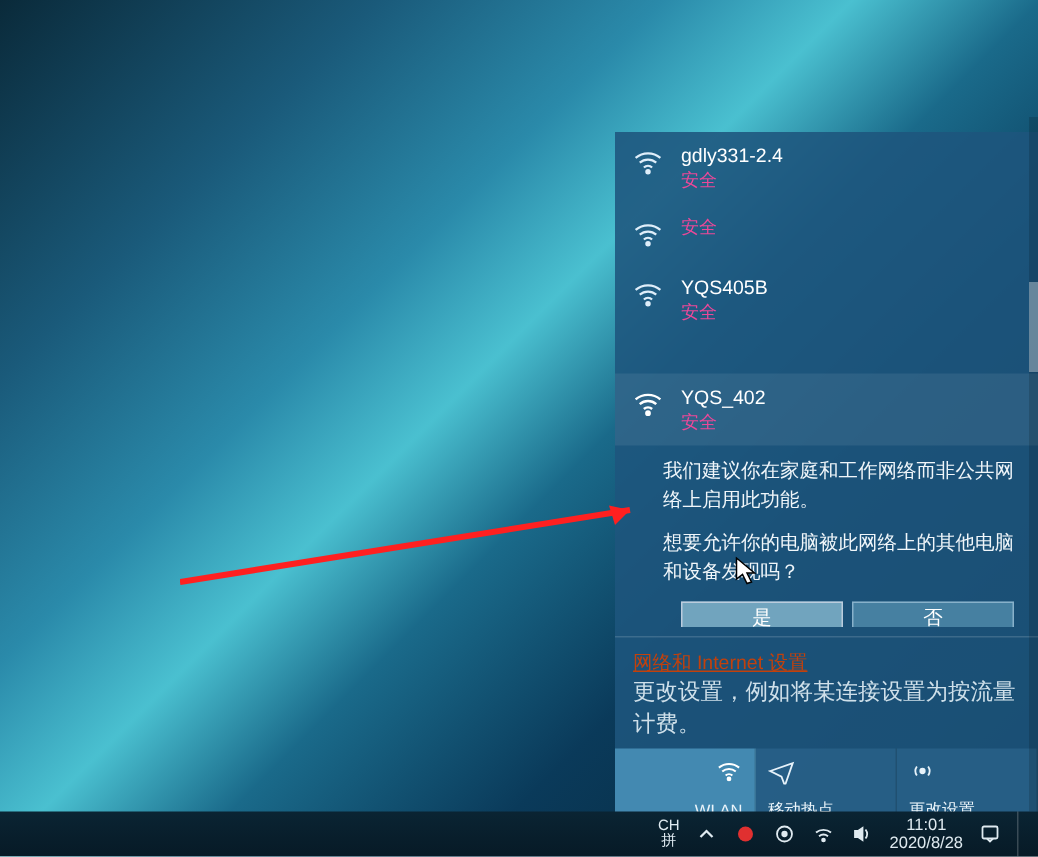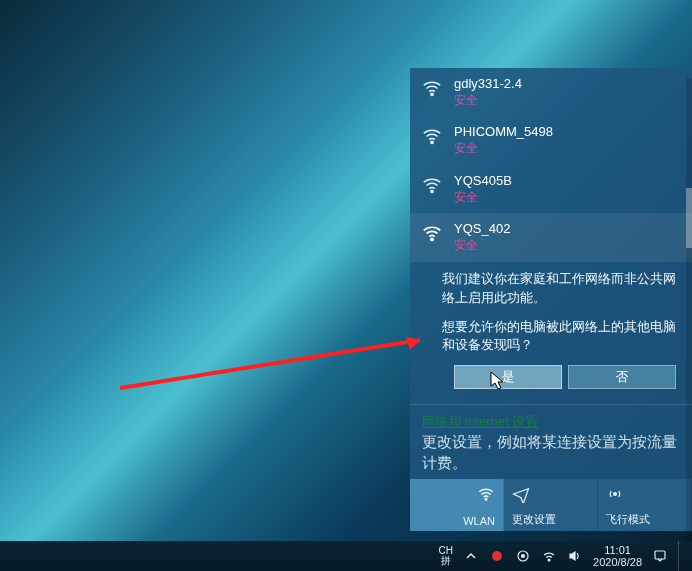--- a/index.html
+++ b/index.html
@@ -3,39 +3,40 @@
 <meta charset="utf-8">
 <style>
   * { margin: 0; padding: 0; box-sizing: border-box; }
   html, body { width: 692px; height: 571px; overflow: hidden; font-family: "Microsoft YaHei", "Segoe UI", sans-serif; }
   body {
     background: linear-gradient(135deg, #0a2a3a 0%, #1a5a7a 20%, #2a8aaa 35%, #4ac0d0 45%, #1a6a8a 55%, #0a3a5a 70%, #05202f 100%);
     position: relative;
   }
   .network-panel {
     position: absolute;
-    top: 68px;
+    top: 88px;
     right: 0;
     width: 282px;
     height: 463px;
     background: rgba(30, 85, 125, 0.88);
     color: #fff;
     font-size: 13px;
     display: flex;
     flex-direction: column;
   }
   .net-list { flex: 1; overflow: hidden; }
   .net-item {
     display: flex;
     align-items: flex-start;
     padding: 8px 12px 8px 10px;
     gap: 10px;
   }
   .net-item.sel {
     background: rgba(255,255,255,0.08);
+    margin-top: 24px;
   }
   .wifi-ic {
     width: 24px; height: 24px; flex: 0 0 24px;
     display: flex; align-items: center; justify-content: center;
   }
   .wifi-ic svg { width: 22px; height: 22px; }
   .net-txt { display: flex; flex-direction: column; line-height: 1.3; }
   .net-name { color: #fff; }
   .net-sec { color: #ec4899; font-size: 12px; }
   .prompt {
@@ -55,21 +56,21 @@
     display: flex; align-items: center; justify-content: center;
     cursor: pointer;
     position: relative;
   }
   .btn.yes { background: rgba(150,200,220,0.7); border-color: #bcd; }
   .sep { height: 1px; background: rgba(255,255,255,0.15); margin: 6px 0 0 0; }
   .settings {
     padding: 8px 12px 6px;
     line-height: 1.4;
   }
-  .settings .tt { text-decoration: underline; color: #15803d; font-size: 13px; }
+  .settings .tt { text-decoration: underline; color: #c2410c; font-size: 13px; }
   .settings .sub { color: #cfe0ea; font-size: 15px; }
   .tiles {
     display: flex;
     height: 52px;
   }
   .tile {
     flex: 1;
     background: rgba(40,95,135,0.9);
     border-right: 1px solid rgba(0,0,0,0.15);
     display: flex; flex-direction: column; justify-content: space-between;
@@ -140,21 +141,20 @@
     <div class="net-item">
       <span class="wifi-ic">
         <svg viewBox="0 0 24 24" fill="none" stroke="#dfeefa" stroke-width="1.6">
             <path d="M3 9a14 14 0 0 1 18 0"></path>
             <path d="M6 12.5a9 9 0 0 1 12 0"></path>
             <path d="M9 16a4.5 4.5 0 0 1 6 0"></path>
             <circle cx="12" cy="19" r="1.2" fill="#dfeefa"></circle>
           </svg>
       </span>
       <span class="net-txt">
-        <span class="net-name">PHICOMM_5498</span>
         <span class="net-sec">安全</span>
       </span>
     </div>
 
     <div class="net-item">
       <span class="wifi-ic">
         <svg viewBox="0 0 24 24" fill="none" stroke="#dfeefa" stroke-width="1.6">
             <path d="M3 9a14 14 0 0 1 18 0"></path>
             <path d="M6 12.5a9 9 0 0 1 12 0"></path>
             <path d="M9 16a4.5 4.5 0 0 1 6 0"></path>
@@ -210,31 +210,31 @@
           </svg>
       </span>
       <span>WLAN</span>
     </div>
     <div class="tile">
       <span class="ico">
         <svg viewBox="0 0 24 24" fill="none" stroke="#e6f2fa" stroke-width="1.6">
             <path d="M2 12l20-7-7 20-3-8-10-5z"></path>
           </svg>
       </span>
-      <span>更改设置</span>
+      <span>移动热点</span>
     </div>
     <div class="tile">
       <span class="ico">
         <svg viewBox="0 0 24 24" fill="none" stroke="#e6f2fa" stroke-width="1.6">
             <circle cx="12" cy="12" r="2" fill="#e6f2fa"></circle>
             <path d="M7 8a7 7 0 0 0 0 8"></path>
             <path d="M17 8a7 7 0 0 1 0 8"></path>
           </svg>
       </span>
-      <span>飞行模式</span>
+      <span>更改设置</span>
     </div>
   </div>
 </div>
 
 <div class="scrollbar">
   <div class="thumb"></div>
 </div>
 
 <svg class="arrow-annot" viewBox="0 0 320 60">
   <line x1="0" y1="58" x2="300" y2="10" stroke="#ff2020" stroke-width="4"></line>

